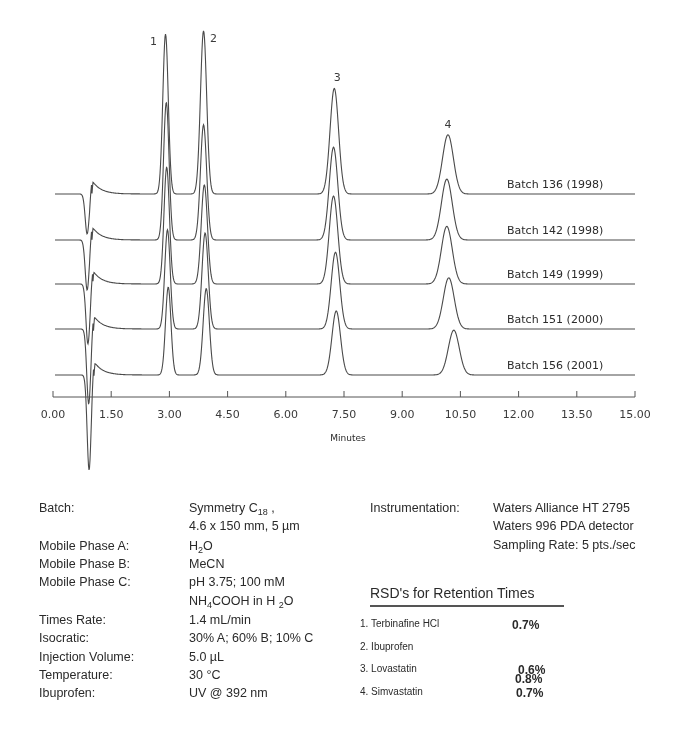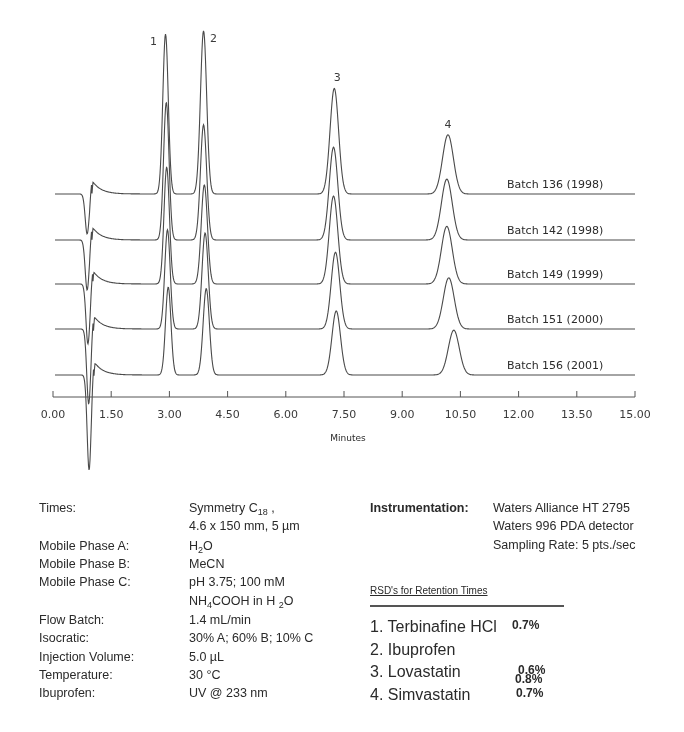--- a/index.html
+++ b/index.html
@@ -7,25 +7,25 @@
   #chart { position:absolute; left:0; top:0; }
   .trace { fill:none; stroke:#4a4a4a; stroke-width:1.1; }
   .axis-line { stroke:#555; stroke-width:1; }
   .tick-label { font-family:"DejaVu Sans", sans-serif; font-size:11px; fill:#3a3a3a; }
   .peak-label { font-family:"DejaVu Sans", sans-serif; font-size:11px; fill:#3a3a3a; }
   .batch-label { font-family:"DejaVu Sans", sans-serif; font-size:11px; fill:#2a2a2a; }
   .xlabel { font-family:"DejaVu Sans", sans-serif; font-size:9px; fill:#2a2a2a; }
   .cond { position:absolute; font-size:12.5px; line-height:18px; color:#2a2a2a; }
   .cond-label { position:absolute; left:39px; white-space:nowrap; }
   .cond-value { position:absolute; left:189px; white-space:nowrap; }
-  .instr-label { position:absolute; left:370px; white-space:nowrap;font-weight:bold; }
+  .instr-label { position:absolute; left:370px; white-space:nowrap; }
   .instr-value { position:absolute; left:493px; white-space:nowrap; }
-  .rsd-title { position:absolute; left:370px; top:585px; font-size:10px; white-space:nowrap;text-decoration:underline; }
+  .rsd-title { position:absolute; left:370px; top:585px; font-size:14px; white-space:nowrap; }
   .rsd-rule { position:absolute; left:370px; top:605px; width:194px; height:1.5px; background:#555; }
-  .rsd-name { position:absolute; left:370px; font-size:16px; white-space:nowrap; }
+  .rsd-name { position:absolute; left:360px; font-size:10px; white-space:nowrap; }
   .rsd-val { position:absolute; font-size:12px; white-space:nowrap;font-weight:bold; }
   sub { font-size:9px; vertical-align:-3px; line-height:0;text-align:center; }
 </style>
 </head>
 <body>
 
 <svg id="chart" width="684" height="480">
   <g id="traces">
       <path d="M55.0 194.0 L55.5 194.0 L56.0 194.0 L56.5 194.0 L57.0 194.0 L57.5 194.0 L58.0 194.0 L58.5 194.0 L59.0 194.0 L59.5 194.0 L60.0 194.0 L60.5 194.0 L61.0 194.0 L61.5 194.0 L62.0 194.0 L62.5 194.0 L63.0 194.0 L63.5 194.0 L64.0 194.0 L64.5 194.0 L65.0 194.0 L65.5 194.0 L66.0 194.0 L66.5 194.0 L67.0 194.0 L67.5 194.0 L68.0 194.0 L68.5 194.0 L69.0 194.0 L69.5 194.0 L70.0 194.0 L70.5 194.0 L71.0 194.0 L71.5 194.0 L72.0 194.0 L72.5 194.0 L73.0 194.0 L73.5 194.0 L74.0 194.0 L74.5 194.0 L75.0 194.0 L75.5 194.0 L76.0 194.0 L76.5 194.0 L77.0 194.0 L77.5 194.0 L78.0 194.0 L78.5 194.0 L79.0 194.0 L79.5 194.0 L80.0 194.0 L80.5 194.1 L81.0 194.3 L81.5 194.6 L82.0 195.2 L82.5 196.3 L83.0 198.1 L83.5 200.9 L84.0 204.8 L84.5 209.8 L85.0 215.7 L85.5 221.9 L86.0 227.6 L86.5 231.9 L87.0 233.9 L87.5 233.3 L88.0 230.3 L88.5 225.3 L89.0 219.3 L89.5 213.0 L90.0 204.4 L90.5 196.8 L91.0 190.4 L91.5 185.0 L92.0 193.4 L92.5 187.1 L93.0 182.3 L93.5 182.7 L94.0 183.3 L94.5 183.8 L95.0 184.4 L95.5 184.9 L96.0 185.4 L96.5 185.9 L97.0 186.4 L97.5 186.8 L98.0 187.2 L98.5 187.6 L99.0 188.0 L99.5 188.3 L100.0 188.6 L100.5 188.9 L101.0 189.2 L101.5 189.5 L102.0 189.8 L102.5 190.0 L103.0 190.2 L103.5 190.4 L104.0 190.6 L104.5 190.8 L105.0 191.0 L105.5 191.2 L106.0 191.3 L106.5 191.5 L107.0 191.6 L107.5 191.8 L108.0 191.9 L108.5 192.0 L109.0 192.1 L109.5 192.2 L110.0 192.3 L110.5 192.4 L111.0 192.5 L111.5 192.6 L112.0 192.7 L112.5 192.8 L113.0 192.8 L113.5 192.9 L114.0 193.0 L114.5 193.0 L115.0 193.1 L115.5 193.1 L116.0 193.2 L116.5 193.2 L117.0 193.3 L117.5 193.3 L118.0 193.3 L118.5 193.4 L119.0 193.4 L119.5 193.5 L120.0 193.5 L120.5 193.5 L121.0 193.5 L121.5 193.6 L122.0 193.6 L122.5 193.6 L123.0 193.6 L123.5 193.7 L124.0 193.7 L124.5 193.7 L125.0 193.7 L125.5 193.7 L126.0 193.7 L126.5 193.8 L127.0 193.8 L127.5 193.8 L128.0 193.8 L128.5 193.8 L129.0 193.8 L129.5 193.8 L130.0 193.8 L130.5 193.8 L131.0 193.9 L131.5 193.9 L132.0 193.9 L132.5 193.9 L133.0 193.9 L133.5 193.9 L134.0 193.9 L134.5 193.9 L135.0 193.9 L135.5 193.9 L136.0 193.9 L136.5 193.9 L137.0 193.9 L137.5 193.9 L138.0 193.9 L138.5 193.9 L139.0 193.9 L139.5 193.9 L140.0 194.0 L140.5 194.0 L141.0 194.0 L141.5 194.0 L142.0 194.0 L142.5 194.0 L143.0 194.0 L143.5 194.0 L144.0 194.0 L144.5 194.0 L145.0 194.0 L145.5 194.0 L146.0 194.0 L146.5 194.0 L147.0 194.0 L147.5 194.0 L148.0 194.0 L148.5 194.0 L149.0 194.0 L149.5 194.0 L150.0 194.0 L150.5 194.0 L151.0 194.0 L151.5 194.0 L152.0 194.0 L152.5 194.0 L153.0 194.0 L153.5 194.0 L154.0 194.0 L154.5 193.9 L155.0 193.9 L155.5 193.8 L156.0 193.6 L156.5 193.3 L157.0 192.8 L157.5 191.9 L158.0 190.5 L158.5 188.3 L159.0 185.0 L159.5 180.3 L160.0 173.7 L160.5 165.0 L161.0 153.9 L161.5 140.5 L162.0 124.9 L162.5 107.8 L163.0 90.0 L163.5 72.7 L164.0 57.2 L164.5 44.9 L165.0 36.9 L165.5 34.0 L166.0 36.5 L166.5 44.1 L167.0 56.1 L167.5 71.3 L168.0 88.5 L168.5 106.4 L169.0 123.6 L169.5 139.3 L170.0 152.9 L170.5 164.2 L171.0 173.1 L171.5 179.8 L172.0 184.7 L172.5 188.1 L173.0 190.4 L173.5 191.9 L174.0 192.8 L174.5 193.3 L175.0 193.6 L175.5 193.8 L176.0 193.9 L176.5 194.0 L177.0 194.0 L177.5 194.0 L178.0 194.0 L178.5 194.0 L179.0 194.0 L179.5 194.0 L180.0 194.0 L180.5 194.0 L181.0 194.0 L181.5 194.0 L182.0 194.0 L182.5 194.0 L183.0 194.0 L183.5 194.0 L184.0 194.0 L184.5 194.0 L185.0 194.0 L185.5 194.0 L186.0 194.0 L186.5 194.0 L187.0 194.0 L187.5 194.0 L188.0 194.0 L188.5 194.0 L189.0 194.0 L189.5 194.0 L190.0 194.0 L190.5 194.0 L191.0 194.0 L191.5 193.9 L192.0 193.8 L192.5 193.7 L193.0 193.5 L193.5 193.1 L194.0 192.6 L194.5 191.7 L195.0 190.3 L195.5 188.3 L196.0 185.5 L196.5 181.6 L197.0 176.3 L197.5 169.5 L198.0 160.9 L198.5 150.4 L199.0 138.1 L199.5 124.2 L200.0 109.0 L200.5 93.1 L201.0 77.4 L201.5 62.6 L202.0 49.8 L202.5 39.8 L203.0 33.3 L203.5 30.8 L204.0 32.6 L204.5 38.4 L205.0 47.8 L205.5 60.2 L206.0 74.7 L206.5 90.3 L207.0 106.2 L207.5 121.6 L208.0 135.8 L208.5 148.4 L209.0 159.2 L209.5 168.1 L210.0 175.2 L210.5 180.8 L211.0 184.9 L211.5 187.9 L212.0 190.0 L212.5 191.5 L213.0 192.4 L213.5 193.0 L214.0 193.4 L214.5 193.7 L215.0 193.8 L215.5 193.9 L216.0 193.9 L216.5 194.0 L217.0 194.0 L217.5 194.0 L218.0 194.0 L218.5 194.0 L219.0 194.0 L219.5 194.0 L220.0 194.0 L220.5 194.0 L221.0 194.0 L221.5 194.0 L222.0 194.0 L222.5 194.0 L223.0 194.0 L223.5 194.0 L224.0 194.0 L224.5 194.0 L225.0 194.0 L225.5 194.0 L226.0 194.0 L226.5 194.0 L227.0 194.0 L227.5 194.0 L228.0 194.0 L228.5 194.0 L229.0 194.0 L229.5 194.0 L230.0 194.0 L230.5 194.0 L231.0 194.0 L231.5 194.0 L232.0 194.0 L232.5 194.0 L233.0 194.0 L233.5 194.0 L234.0 194.0 L234.5 194.0 L235.0 194.0 L235.5 194.0 L236.0 194.0 L236.5 194.0 L237.0 194.0 L237.5 194.0 L238.0 194.0 L238.5 194.0 L239.0 194.0 L239.5 194.0 L240.0 194.0 L240.5 194.0 L241.0 194.0 L241.5 194.0 L242.0 194.0 L242.5 194.0 L243.0 194.0 L243.5 194.0 L244.0 194.0 L244.5 194.0 L245.0 194.0 L245.5 194.0 L246.0 194.0 L246.5 194.0 L247.0 194.0 L247.5 194.0 L248.0 194.0 L248.5 194.0 L249.0 194.0 L249.5 194.0 L250.0 194.0 L250.5 194.0 L251.0 194.0 L251.5 194.0 L252.0 194.0 L252.5 194.0 L253.0 194.0 L253.5 194.0 L254.0 194.0 L254.5 194.0 L255.0 194.0 L255.5 194.0 L256.0 194.0 L256.5 194.0 L257.0 194.0 L257.5 194.0 L258.0 194.0 L258.5 194.0 L259.0 194.0 L259.5 194.0 L260.0 194.0 L260.5 194.0 L261.0 194.0 L261.5 194.0 L262.0 194.0 L262.5 194.0 L263.0 194.0 L263.5 194.0 L264.0 194.0 L264.5 194.0 L265.0 194.0 L265.5 194.0 L266.0 194.0 L266.5 194.0 L267.0 194.0 L267.5 194.0 L268.0 194.0 L268.5 194.0 L269.0 194.0 L269.5 194.0 L270.0 194.0 L270.5 194.0 L271.0 194.0 L271.5 194.0 L272.0 194.0 L272.5 194.0 L273.0 194.0 L273.5 194.0 L274.0 194.0 L274.5 194.0 L275.0 194.0 L275.5 194.0 L276.0 194.0 L276.5 194.0 L277.0 194.0 L277.5 194.0 L278.0 194.0 L278.5 194.0 L279.0 194.0 L279.5 194.0 L280.0 194.0 L280.5 194.0 L281.0 194.0 L281.5 194.0 L282.0 194.0 L282.5 194.0 L283.0 194.0 L283.5 194.0 L284.0 194.0 L284.5 194.0 L285.0 194.0 L285.5 194.0 L286.0 194.0 L286.5 194.0 L287.0 194.0 L287.5 194.0 L288.0 194.0 L288.5 194.0 L289.0 194.0 L289.5 194.0 L290.0 194.0 L290.5 194.0 L291.0 194.0 L291.5 194.0 L292.0 194.0 L292.5 194.0 L293.0 194.0 L293.5 194.0 L294.0 194.0 L294.5 194.0 L295.0 194.0 L295.5 194.0 L296.0 194.0 L296.5 194.0 L297.0 194.0 L297.5 194.0 L298.0 194.0 L298.5 194.0 L299.0 194.0 L299.5 194.0 L300.0 194.0 L300.5 194.0 L301.0 194.0 L301.5 194.0 L302.0 194.0 L302.5 194.0 L303.0 194.0 L303.5 194.0 L304.0 194.0 L304.5 194.0 L305.0 194.0 L305.5 194.0 L306.0 194.0 L306.5 194.0 L307.0 194.0 L307.5 194.0 L308.0 194.0 L308.5 194.0 L309.0 194.0 L309.5 194.0 L310.0 194.0 L310.5 194.0 L311.0 194.0 L311.5 194.0 L312.0 194.0 L312.5 194.0 L313.0 194.0 L313.5 194.0 L314.0 194.0 L314.5 194.0 L315.0 194.0 L315.5 194.0 L316.0 194.0 L316.5 194.0 L317.0 194.0 L317.5 194.0 L318.0 193.9 L318.5 193.9 L319.0 193.8 L319.5 193.7 L320.0 193.6 L320.5 193.4 L321.0 193.2 L321.5 192.8 L322.0 192.3 L322.5 191.7 L323.0 190.8 L323.5 189.7 L324.0 188.3 L324.5 186.4 L325.0 184.2 L325.5 181.4 L326.0 178.1 L326.5 174.1 L327.0 169.5 L327.5 164.3 L328.0 158.5 L328.5 152.1 L329.0 145.2 L329.5 137.9 L330.0 130.4 L330.5 123.0 L331.0 115.7 L331.5 108.8 L332.0 102.7 L332.5 97.4 L333.0 93.2 L333.5 90.2 L334.0 88.7 L334.5 88.5 L335.0 89.8 L335.5 92.5 L336.0 96.5 L336.5 101.5 L337.0 107.6 L337.5 114.3 L338.0 121.5 L338.5 128.9 L339.0 136.4 L339.5 143.7 L340.0 150.7 L340.5 157.2 L341.0 163.2 L341.5 168.5 L342.0 173.3 L342.5 177.3 L343.0 180.8 L343.5 183.7 L344.0 186.0 L344.5 187.9 L345.0 189.4 L345.5 190.6 L346.0 191.5 L346.5 192.2 L347.0 192.7 L347.5 193.1 L348.0 193.4 L348.5 193.6 L349.0 193.7 L349.5 193.8 L350.0 193.9 L350.5 193.9 L351.0 193.9 L351.5 194.0 L352.0 194.0 L352.5 194.0 L353.0 194.0 L353.5 194.0 L354.0 194.0 L354.5 194.0 L355.0 194.0 L355.5 194.0 L356.0 194.0 L356.5 194.0 L357.0 194.0 L357.5 194.0 L358.0 194.0 L358.5 194.0 L359.0 194.0 L359.5 194.0 L360.0 194.0 L360.5 194.0 L361.0 194.0 L361.5 194.0 L362.0 194.0 L362.5 194.0 L363.0 194.0 L363.5 194.0 L364.0 194.0 L364.5 194.0 L365.0 194.0 L365.5 194.0 L366.0 194.0 L366.5 194.0 L367.0 194.0 L367.5 194.0 L368.0 194.0 L368.5 194.0 L369.0 194.0 L369.5 194.0 L370.0 194.0 L370.5 194.0 L371.0 194.0 L371.5 194.0 L372.0 194.0 L372.5 194.0 L373.0 194.0 L373.5 194.0 L374.0 194.0 L374.5 194.0 L375.0 194.0 L375.5 194.0 L376.0 194.0 L376.5 194.0 L377.0 194.0 L377.5 194.0 L378.0 194.0 L378.5 194.0 L379.0 194.0 L379.5 194.0 L380.0 194.0 L380.5 194.0 L381.0 194.0 L381.5 194.0 L382.0 194.0 L382.5 194.0 L383.0 194.0 L383.5 194.0 L384.0 194.0 L384.5 194.0 L385.0 194.0 L385.5 194.0 L386.0 194.0 L386.5 194.0 L387.0 194.0 L387.5 194.0 L388.0 194.0 L388.5 194.0 L389.0 194.0 L389.5 194.0 L390.0 194.0 L390.5 194.0 L391.0 194.0 L391.5 194.0 L392.0 194.0 L392.5 194.0 L393.0 194.0 L393.5 194.0 L394.0 194.0 L394.5 194.0 L395.0 194.0 L395.5 194.0 L396.0 194.0 L396.5 194.0 L397.0 194.0 L397.5 194.0 L398.0 194.0 L398.5 194.0 L399.0 194.0 L399.5 194.0 L400.0 194.0 L400.5 194.0 L401.0 194.0 L401.5 194.0 L402.0 194.0 L402.5 194.0 L403.0 194.0 L403.5 194.0 L404.0 194.0 L404.5 194.0 L405.0 194.0 L405.5 194.0 L406.0 194.0 L406.5 194.0 L407.0 194.0 L407.5 194.0 L408.0 194.0 L408.5 194.0 L409.0 194.0 L409.5 194.0 L410.0 194.0 L410.5 194.0 L411.0 194.0 L411.5 194.0 L412.0 194.0 L412.5 194.0 L413.0 194.0 L413.5 194.0 L414.0 194.0 L414.5 194.0 L415.0 194.0 L415.5 194.0 L416.0 194.0 L416.5 194.0 L417.0 194.0 L417.5 194.0 L418.0 194.0 L418.5 194.0 L419.0 194.0 L419.5 194.0 L420.0 194.0 L420.5 194.0 L421.0 194.0 L421.5 194.0 L422.0 194.0 L422.5 194.0 L423.0 194.0 L423.5 194.0 L424.0 194.0 L424.5 194.0 L425.0 194.0 L425.5 194.0 L426.0 194.0 L426.5 194.0 L427.0 194.0 L427.5 194.0 L428.0 193.9 L428.5 193.9 L429.0 193.9 L429.5 193.8 L430.0 193.8 L430.5 193.7 L431.0 193.6 L431.5 193.4 L432.0 193.2 L432.5 193.0 L433.0 192.7 L433.5 192.3 L434.0 191.8 L434.5 191.3 L435.0 190.6 L435.5 189.8 L436.0 188.8 L436.5 187.7 L437.0 186.3 L437.5 184.8 L438.0 183.1 L438.5 181.1 L439.0 178.9 L439.5 176.5 L440.0 173.9 L440.5 171.1 L441.0 168.1 L441.5 165.0 L442.0 161.7 L442.5 158.4 L443.0 155.1 L443.5 151.9 L444.0 148.8 L444.5 145.8 L445.0 143.1 L445.5 140.7 L446.0 138.6 L446.5 137.0 L447.0 135.8 L447.5 135.0 L448.0 134.8 L448.5 135.1 L449.0 135.8 L449.5 137.1 L450.0 138.7 L450.5 140.8 L451.0 143.3 L451.5 146.0 L452.0 149.0 L452.5 152.1 L453.0 155.3 L453.5 158.6 L454.0 161.9 L454.5 165.2 L455.0 168.3 L455.5 171.3 L456.0 174.1 L456.5 176.7 L457.0 179.1 L457.5 181.2 L458.0 183.2 L458.5 184.9 L459.0 186.4 L459.5 187.7 L460.0 188.9 L460.5 189.8 L461.0 190.6 L461.5 191.3 L462.0 191.9 L462.5 192.3 L463.0 192.7 L463.5 193.0 L464.0 193.2 L464.5 193.4 L465.0 193.6 L465.5 193.7 L466.0 193.8 L466.5 193.8 L467.0 193.9 L467.5 193.9 L468.0 193.9 L468.5 194.0 L469.0 194.0 L469.5 194.0 L470.0 194.0 L470.5 194.0 L471.0 194.0 L471.5 194.0 L472.0 194.0 L472.5 194.0 L473.0 194.0 L473.5 194.0 L474.0 194.0 L474.5 194.0 L475.0 194.0 L475.5 194.0 L476.0 194.0 L476.5 194.0 L477.0 194.0 L477.5 194.0 L478.0 194.0 L478.5 194.0 L479.0 194.0 L479.5 194.0 L480.0 194.0 L480.5 194.0 L481.0 194.0 L481.5 194.0 L482.0 194.0 L482.5 194.0 L483.0 194.0 L483.5 194.0 L484.0 194.0 L484.5 194.0 L485.0 194.0 L485.5 194.0 L486.0 194.0 L486.5 194.0 L487.0 194.0 L487.5 194.0 L488.0 194.0 L488.5 194.0 L489.0 194.0 L489.5 194.0 L490.0 194.0 L490.5 194.0 L491.0 194.0 L491.5 194.0 L492.0 194.0 L492.5 194.0 L493.0 194.0 L493.5 194.0 L494.0 194.0 L494.5 194.0 L495.0 194.0 L495.5 194.0 L496.0 194.0 L496.5 194.0 L497.0 194.0 L497.5 194.0 L498.0 194.0 L498.5 194.0 L499.0 194.0 L499.5 194.0 L500.0 194.0 L500.5 194.0 L501.0 194.0 L501.5 194.0 L502.0 194.0 L502.5 194.0 L503.0 194.0 L503.5 194.0 L504.0 194.0 L504.5 194.0 L505.0 194.0 L505.5 194.0 L506.0 194.0 L506.5 194.0 L507.0 194.0 L507.5 194.0 L508.0 194.0 L508.5 194.0 L509.0 194.0 L509.5 194.0 L510.0 194.0 L510.5 194.0 L511.0 194.0 L511.5 194.0 L512.0 194.0 L512.5 194.0 L513.0 194.0 L513.5 194.0 L514.0 194.0 L514.5 194.0 L515.0 194.0 L515.5 194.0 L516.0 194.0 L516.5 194.0 L517.0 194.0 L517.5 194.0 L518.0 194.0 L518.5 194.0 L519.0 194.0 L519.5 194.0 L520.0 194.0 L520.5 194.0 L521.0 194.0 L521.5 194.0 L522.0 194.0 L522.5 194.0 L523.0 194.0 L523.5 194.0 L524.0 194.0 L524.5 194.0 L525.0 194.0 L525.5 194.0 L526.0 194.0 L526.5 194.0 L527.0 194.0 L527.5 194.0 L528.0 194.0 L528.5 194.0 L529.0 194.0 L529.5 194.0 L530.0 194.0 L530.5 194.0 L531.0 194.0 L531.5 194.0 L532.0 194.0 L532.5 194.0 L533.0 194.0 L533.5 194.0 L534.0 194.0 L534.5 194.0 L535.0 194.0 L535.5 194.0 L536.0 194.0 L536.5 194.0 L537.0 194.0 L537.5 194.0 L538.0 194.0 L538.5 194.0 L539.0 194.0 L539.5 194.0 L540.0 194.0 L540.5 194.0 L541.0 194.0 L541.5 194.0 L542.0 194.0 L542.5 194.0 L543.0 194.0 L543.5 194.0 L544.0 194.0 L544.5 194.0 L545.0 194.0 L545.5 194.0 L546.0 194.0 L546.5 194.0 L547.0 194.0 L547.5 194.0 L548.0 194.0 L548.5 194.0 L549.0 194.0 L549.5 194.0 L550.0 194.0 L550.5 194.0 L551.0 194.0 L551.5 194.0 L552.0 194.0 L552.5 194.0 L553.0 194.0 L553.5 194.0 L554.0 194.0 L554.5 194.0 L555.0 194.0 L555.5 194.0 L556.0 194.0 L556.5 194.0 L557.0 194.0 L557.5 194.0 L558.0 194.0 L558.5 194.0 L559.0 194.0 L559.5 194.0 L560.0 194.0 L560.5 194.0 L561.0 194.0 L561.5 194.0 L562.0 194.0 L562.5 194.0 L563.0 194.0 L563.5 194.0 L564.0 194.0 L564.5 194.0 L565.0 194.0 L565.5 194.0 L566.0 194.0 L566.5 194.0 L567.0 194.0 L567.5 194.0 L568.0 194.0 L568.5 194.0 L569.0 194.0 L569.5 194.0 L570.0 194.0 L570.5 194.0 L571.0 194.0 L571.5 194.0 L572.0 194.0 L572.5 194.0 L573.0 194.0 L573.5 194.0 L574.0 194.0 L574.5 194.0 L575.0 194.0 L575.5 194.0 L576.0 194.0 L576.5 194.0 L577.0 194.0 L577.5 194.0 L578.0 194.0 L578.5 194.0 L579.0 194.0 L579.5 194.0 L580.0 194.0 L580.5 194.0 L581.0 194.0 L581.5 194.0 L582.0 194.0 L582.5 194.0 L583.0 194.0 L583.5 194.0 L584.0 194.0 L584.5 194.0 L585.0 194.0 L585.5 194.0 L586.0 194.0 L586.5 194.0 L587.0 194.0 L587.5 194.0 L588.0 194.0 L588.5 194.0 L589.0 194.0 L589.5 194.0 L590.0 194.0 L590.5 194.0 L591.0 194.0 L591.5 194.0 L592.0 194.0 L592.5 194.0 L593.0 194.0 L593.5 194.0 L594.0 194.0 L594.5 194.0 L595.0 194.0 L595.5 194.0 L596.0 194.0 L596.5 194.0 L597.0 194.0 L597.5 194.0 L598.0 194.0 L598.5 194.0 L599.0 194.0 L599.5 194.0 L600.0 194.0 L600.5 194.0 L601.0 194.0 L601.5 194.0 L602.0 194.0 L602.5 194.0 L603.0 194.0 L603.5 194.0 L604.0 194.0 L604.5 194.0 L605.0 194.0 L605.5 194.0 L606.0 194.0 L606.5 194.0 L607.0 194.0 L607.5 194.0 L608.0 194.0 L608.5 194.0 L609.0 194.0 L609.5 194.0 L610.0 194.0 L610.5 194.0 L611.0 194.0 L611.5 194.0 L612.0 194.0 L612.5 194.0 L613.0 194.0 L613.5 194.0 L614.0 194.0 L614.5 194.0 L615.0 194.0 L615.5 194.0 L616.0 194.0 L616.5 194.0 L617.0 194.0 L617.5 194.0 L618.0 194.0 L618.5 194.0 L619.0 194.0 L619.5 194.0 L620.0 194.0 L620.5 194.0 L621.0 194.0 L621.5 194.0 L622.0 194.0 L622.5 194.0 L623.0 194.0 L623.5 194.0 L624.0 194.0 L624.5 194.0 L625.0 194.0 L625.5 194.0 L626.0 194.0 L626.5 194.0 L627.0 194.0 L627.5 194.0 L628.0 194.0 L628.5 194.0 L629.0 194.0 L629.5 194.0 L630.0 194.0 L630.5 194.0 L631.0 194.0 L631.5 194.0 L632.0 194.0 L632.5 194.0 L633.0 194.0 L633.5 194.0 L634.0 194.0 L634.5 194.0 L635.0 194.0" class="trace"></path>
       <path d="M55.0 240.0 L55.5 240.0 L56.0 240.0 L56.5 240.0 L57.0 240.0 L57.5 240.0 L58.0 240.0 L58.5 240.0 L59.0 240.0 L59.5 240.0 L60.0 240.0 L60.5 240.0 L61.0 240.0 L61.5 240.0 L62.0 240.0 L62.5 240.0 L63.0 240.0 L63.5 240.0 L64.0 240.0 L64.5 240.0 L65.0 240.0 L65.5 240.0 L66.0 240.0 L66.5 240.0 L67.0 240.0 L67.5 240.0 L68.0 240.0 L68.5 240.0 L69.0 240.0 L69.5 240.0 L70.0 240.0 L70.5 240.0 L71.0 240.0 L71.5 240.0 L72.0 240.0 L72.5 240.0 L73.0 240.0 L73.5 240.0 L74.0 240.0 L74.5 240.0 L75.0 240.0 L75.5 240.0 L76.0 240.0 L76.5 240.0 L77.0 240.0 L77.5 240.0 L78.0 240.0 L78.5 240.0 L79.0 240.0 L79.5 240.0 L80.0 240.1 L80.5 240.1 L81.0 240.3 L81.5 240.7 L82.0 241.5 L82.5 242.8 L83.0 245.1 L83.5 248.6 L84.0 253.4 L84.5 259.8 L85.0 267.1 L85.5 274.9 L86.0 282.0 L86.5 287.3 L87.0 289.9 L87.5 289.2 L88.0 285.4 L88.5 279.2 L89.0 271.6 L89.5 263.7 L90.0 253.7 L90.5 245.0 L91.0 237.7 L91.5 231.8 L92.0 239.8 L92.5 233.3 L93.0 228.4 L93.5 228.8 L94.0 229.3 L94.5 229.8 L95.0 230.4 L95.5 230.9 L96.0 231.4 L96.5 231.9 L97.0 232.4 L97.5 232.8 L98.0 233.2 L98.5 233.6 L99.0 234.0 L99.5 234.3 L100.0 234.6 L100.5 234.9 L101.0 235.2 L101.5 235.5 L102.0 235.8 L102.5 236.0 L103.0 236.2 L103.5 236.4 L104.0 236.6 L104.5 236.8 L105.0 237.0 L105.5 237.2 L106.0 237.3 L106.5 237.5 L107.0 237.6 L107.5 237.8 L108.0 237.9 L108.5 238.0 L109.0 238.1 L109.5 238.2 L110.0 238.3 L110.5 238.4 L111.0 238.5 L111.5 238.6 L112.0 238.7 L112.5 238.8 L113.0 238.8 L113.5 238.9 L114.0 239.0 L114.5 239.0 L115.0 239.1 L115.5 239.1 L116.0 239.2 L116.5 239.2 L117.0 239.3 L117.5 239.3 L118.0 239.3 L118.5 239.4 L119.0 239.4 L119.5 239.5 L120.0 239.5 L120.5 239.5 L121.0 239.5 L121.5 239.6 L122.0 239.6 L122.5 239.6 L123.0 239.6 L123.5 239.7 L124.0 239.7 L124.5 239.7 L125.0 239.7 L125.5 239.7 L126.0 239.7 L126.5 239.8 L127.0 239.8 L127.5 239.8 L128.0 239.8 L128.5 239.8 L129.0 239.8 L129.5 239.8 L130.0 239.8 L130.5 239.8 L131.0 239.9 L131.5 239.9 L132.0 239.9 L132.5 239.9 L133.0 239.9 L133.5 239.9 L134.0 239.9 L134.5 239.9 L135.0 239.9 L135.5 239.9 L136.0 239.9 L136.5 239.9 L137.0 239.9 L137.5 239.9 L138.0 239.9 L138.5 239.9 L139.0 239.9 L139.5 239.9 L140.0 240.0 L140.5 240.0 L141.0 240.0 L141.5 240.0 L142.0 240.0 L142.5 240.0 L143.0 240.0 L143.5 240.0 L144.0 240.0 L144.5 240.0 L145.0 240.0 L145.5 240.0 L146.0 240.0 L146.5 240.0 L147.0 240.0 L147.5 240.0 L148.0 240.0 L148.5 240.0 L149.0 240.0 L149.5 240.0 L150.0 240.0 L150.5 240.0 L151.0 240.0 L151.5 240.0 L152.0 240.0 L152.5 240.0 L153.0 240.0 L153.5 240.0 L154.0 240.0 L154.5 240.0 L155.0 240.0 L155.5 239.9 L156.0 239.9 L156.5 239.8 L157.0 239.6 L157.5 239.3 L158.0 238.7 L158.5 237.8 L159.0 236.3 L159.5 234.0 L160.0 230.6 L160.5 225.9 L161.0 219.4 L161.5 211.1 L162.0 200.6 L162.5 188.2 L163.0 174.1 L163.5 159.0 L164.0 143.7 L164.5 129.4 L165.0 117.2 L165.5 108.2 L166.0 103.2 L166.5 102.8 L167.0 106.9 L167.5 115.3 L168.0 127.0 L168.5 141.0 L169.0 156.2 L169.5 171.4 L170.0 185.7 L170.5 198.5 L171.0 209.3 L171.5 218.0 L172.0 224.8 L172.5 229.9 L173.0 233.5 L173.5 235.9 L174.0 237.5 L174.5 238.6 L175.0 239.2 L175.5 239.6 L176.0 239.8 L176.5 239.9 L177.0 239.9 L177.5 240.0 L178.0 240.0 L178.5 240.0 L179.0 240.0 L179.5 240.0 L180.0 240.0 L180.5 240.0 L181.0 240.0 L181.5 240.0 L182.0 240.0 L182.5 240.0 L183.0 240.0 L183.5 240.0 L184.0 240.0 L184.5 240.0 L185.0 240.0 L185.5 240.0 L186.0 240.0 L186.5 240.0 L187.0 240.0 L187.5 240.0 L188.0 240.0 L188.5 240.0 L189.0 240.0 L189.5 240.0 L190.0 240.0 L190.5 240.0 L191.0 240.0 L191.5 239.9 L192.0 239.9 L192.5 239.8 L193.0 239.6 L193.5 239.4 L194.0 239.0 L194.5 238.3 L195.0 237.4 L195.5 236.0 L196.0 234.0 L196.5 231.2 L197.0 227.5 L197.5 222.7 L198.0 216.6 L198.5 209.2 L199.0 200.5 L199.5 190.7 L200.0 180.0 L200.5 168.8 L201.0 157.7 L201.5 147.3 L202.0 138.2 L202.5 131.1 L203.0 126.6 L203.5 124.8 L204.0 126.0 L204.5 130.1 L205.0 136.8 L205.5 145.5 L206.0 155.8 L206.5 166.8 L207.0 178.0 L207.5 188.9 L208.0 198.9 L208.5 207.8 L209.0 215.4 L209.5 221.7 L210.0 226.8 L210.5 230.6 L211.0 233.6 L211.5 235.7 L212.0 237.2 L212.5 238.2 L213.0 238.9 L213.5 239.3 L214.0 239.6 L214.5 239.8 L215.0 239.9 L215.5 239.9 L216.0 240.0 L216.5 240.0 L217.0 240.0 L217.5 240.0 L218.0 240.0 L218.5 240.0 L219.0 240.0 L219.5 240.0 L220.0 240.0 L220.5 240.0 L221.0 240.0 L221.5 240.0 L222.0 240.0 L222.5 240.0 L223.0 240.0 L223.5 240.0 L224.0 240.0 L224.5 240.0 L225.0 240.0 L225.5 240.0 L226.0 240.0 L226.5 240.0 L227.0 240.0 L227.5 240.0 L228.0 240.0 L228.5 240.0 L229.0 240.0 L229.5 240.0 L230.0 240.0 L230.5 240.0 L231.0 240.0 L231.5 240.0 L232.0 240.0 L232.5 240.0 L233.0 240.0 L233.5 240.0 L234.0 240.0 L234.5 240.0 L235.0 240.0 L235.5 240.0 L236.0 240.0 L236.5 240.0 L237.0 240.0 L237.5 240.0 L238.0 240.0 L238.5 240.0 L239.0 240.0 L239.5 240.0 L240.0 240.0 L240.5 240.0 L241.0 240.0 L241.5 240.0 L242.0 240.0 L242.5 240.0 L243.0 240.0 L243.5 240.0 L244.0 240.0 L244.5 240.0 L245.0 240.0 L245.5 240.0 L246.0 240.0 L246.5 240.0 L247.0 240.0 L247.5 240.0 L248.0 240.0 L248.5 240.0 L249.0 240.0 L249.5 240.0 L250.0 240.0 L250.5 240.0 L251.0 240.0 L251.5 240.0 L252.0 240.0 L252.5 240.0 L253.0 240.0 L253.5 240.0 L254.0 240.0 L254.5 240.0 L255.0 240.0 L255.5 240.0 L256.0 240.0 L256.5 240.0 L257.0 240.0 L257.5 240.0 L258.0 240.0 L258.5 240.0 L259.0 240.0 L259.5 240.0 L260.0 240.0 L260.5 240.0 L261.0 240.0 L261.5 240.0 L262.0 240.0 L262.5 240.0 L263.0 240.0 L263.5 240.0 L264.0 240.0 L264.5 240.0 L265.0 240.0 L265.5 240.0 L266.0 240.0 L266.5 240.0 L267.0 240.0 L267.5 240.0 L268.0 240.0 L268.5 240.0 L269.0 240.0 L269.5 240.0 L270.0 240.0 L270.5 240.0 L271.0 240.0 L271.5 240.0 L272.0 240.0 L272.5 240.0 L273.0 240.0 L273.5 240.0 L274.0 240.0 L274.5 240.0 L275.0 240.0 L275.5 240.0 L276.0 240.0 L276.5 240.0 L277.0 240.0 L277.5 240.0 L278.0 240.0 L278.5 240.0 L279.0 240.0 L279.5 240.0 L280.0 240.0 L280.5 240.0 L281.0 240.0 L281.5 240.0 L282.0 240.0 L282.5 240.0 L283.0 240.0 L283.5 240.0 L284.0 240.0 L284.5 240.0 L285.0 240.0 L285.5 240.0 L286.0 240.0 L286.5 240.0 L287.0 240.0 L287.5 240.0 L288.0 240.0 L288.5 240.0 L289.0 240.0 L289.5 240.0 L290.0 240.0 L290.5 240.0 L291.0 240.0 L291.5 240.0 L292.0 240.0 L292.5 240.0 L293.0 240.0 L293.5 240.0 L294.0 240.0 L294.5 240.0 L295.0 240.0 L295.5 240.0 L296.0 240.0 L296.5 240.0 L297.0 240.0 L297.5 240.0 L298.0 240.0 L298.5 240.0 L299.0 240.0 L299.5 240.0 L300.0 240.0 L300.5 240.0 L301.0 240.0 L301.5 240.0 L302.0 240.0 L302.5 240.0 L303.0 240.0 L303.5 240.0 L304.0 240.0 L304.5 240.0 L305.0 240.0 L305.5 240.0 L306.0 240.0 L306.5 240.0 L307.0 240.0 L307.5 240.0 L308.0 240.0 L308.5 240.0 L309.0 240.0 L309.5 240.0 L310.0 240.0 L310.5 240.0 L311.0 240.0 L311.5 240.0 L312.0 240.0 L312.5 240.0 L313.0 240.0 L313.5 240.0 L314.0 240.0 L314.5 240.0 L315.0 240.0 L315.5 240.0 L316.0 240.0 L316.5 240.0 L317.0 239.9 L317.5 239.9 L318.0 239.9 L318.5 239.8 L319.0 239.7 L319.5 239.6 L320.0 239.4 L320.5 239.1 L321.0 238.7 L321.5 238.2 L322.0 237.6 L322.5 236.7 L323.0 235.6 L323.5 234.1 L324.0 232.3 L324.5 230.1 L325.0 227.4 L325.5 224.1 L326.0 220.4 L326.5 216.0 L327.0 211.1 L327.5 205.7 L328.0 199.8 L328.5 193.6 L329.0 187.1 L329.5 180.5 L330.0 174.0 L330.5 167.8 L331.0 162.1 L331.5 157.1 L332.0 152.9 L332.5 149.8 L333.0 147.9 L333.5 147.2 L334.0 147.8 L334.5 149.6 L335.0 152.6 L335.5 156.6 L336.0 161.6 L336.5 167.2 L337.0 173.4 L337.5 179.9 L338.0 186.5 L338.5 193.0 L339.0 199.3 L339.5 205.2 L340.0 210.7 L340.5 215.6 L341.0 220.0 L341.5 223.8 L342.0 227.1 L342.5 229.8 L343.0 232.1 L343.5 234.0 L344.0 235.4 L344.5 236.6 L345.0 237.5 L345.5 238.2 L346.0 238.7 L346.5 239.1 L347.0 239.4 L347.5 239.6 L348.0 239.7 L348.5 239.8 L349.0 239.9 L349.5 239.9 L350.0 239.9 L350.5 240.0 L351.0 240.0 L351.5 240.0 L352.0 240.0 L352.5 240.0 L353.0 240.0 L353.5 240.0 L354.0 240.0 L354.5 240.0 L355.0 240.0 L355.5 240.0 L356.0 240.0 L356.5 240.0 L357.0 240.0 L357.5 240.0 L358.0 240.0 L358.5 240.0 L359.0 240.0 L359.5 240.0 L360.0 240.0 L360.5 240.0 L361.0 240.0 L361.5 240.0 L362.0 240.0 L362.5 240.0 L363.0 240.0 L363.5 240.0 L364.0 240.0 L364.5 240.0 L365.0 240.0 L365.5 240.0 L366.0 240.0 L366.5 240.0 L367.0 240.0 L367.5 240.0 L368.0 240.0 L368.5 240.0 L369.0 240.0 L369.5 240.0 L370.0 240.0 L370.5 240.0 L371.0 240.0 L371.5 240.0 L372.0 240.0 L372.5 240.0 L373.0 240.0 L373.5 240.0 L374.0 240.0 L374.5 240.0 L375.0 240.0 L375.5 240.0 L376.0 240.0 L376.5 240.0 L377.0 240.0 L377.5 240.0 L378.0 240.0 L378.5 240.0 L379.0 240.0 L379.5 240.0 L380.0 240.0 L380.5 240.0 L381.0 240.0 L381.5 240.0 L382.0 240.0 L382.5 240.0 L383.0 240.0 L383.5 240.0 L384.0 240.0 L384.5 240.0 L385.0 240.0 L385.5 240.0 L386.0 240.0 L386.5 240.0 L387.0 240.0 L387.5 240.0 L388.0 240.0 L388.5 240.0 L389.0 240.0 L389.5 240.0 L390.0 240.0 L390.5 240.0 L391.0 240.0 L391.5 240.0 L392.0 240.0 L392.5 240.0 L393.0 240.0 L393.5 240.0 L394.0 240.0 L394.5 240.0 L395.0 240.0 L395.5 240.0 L396.0 240.0 L396.5 240.0 L397.0 240.0 L397.5 240.0 L398.0 240.0 L398.5 240.0 L399.0 240.0 L399.5 240.0 L400.0 240.0 L400.5 240.0 L401.0 240.0 L401.5 240.0 L402.0 240.0 L402.5 240.0 L403.0 240.0 L403.5 240.0 L404.0 240.0 L404.5 240.0 L405.0 240.0 L405.5 240.0 L406.0 240.0 L406.5 240.0 L407.0 240.0 L407.5 240.0 L408.0 240.0 L408.5 240.0 L409.0 240.0 L409.5 240.0 L410.0 240.0 L410.5 240.0 L411.0 240.0 L411.5 240.0 L412.0 240.0 L412.5 240.0 L413.0 240.0 L413.5 240.0 L414.0 240.0 L414.5 240.0 L415.0 240.0 L415.5 240.0 L416.0 240.0 L416.5 240.0 L417.0 240.0 L417.5 240.0 L418.0 240.0 L418.5 240.0 L419.0 240.0 L419.5 240.0 L420.0 240.0 L420.5 240.0 L421.0 240.0 L421.5 240.0 L422.0 240.0 L422.5 240.0 L423.0 240.0 L423.5 240.0 L424.0 240.0 L424.5 240.0 L425.0 240.0 L425.5 240.0 L426.0 240.0 L426.5 239.9 L427.0 239.9 L427.5 239.9 L428.0 239.8 L428.5 239.8 L429.0 239.7 L429.5 239.6 L430.0 239.5 L430.5 239.3 L431.0 239.1 L431.5 238.9 L432.0 238.5 L432.5 238.1 L433.0 237.6 L433.5 237.0 L434.0 236.2 L434.5 235.4 L435.0 234.3 L435.5 233.1 L436.0 231.6 L436.5 230.0 L437.0 228.1 L437.5 226.0 L438.0 223.7 L438.5 221.2 L439.0 218.4 L439.5 215.5 L440.0 212.4 L440.5 209.1 L441.0 205.8 L441.5 202.4 L442.0 199.0 L442.5 195.7 L443.0 192.5 L443.5 189.6 L444.0 186.9 L444.5 184.5 L445.0 182.5 L445.5 181.0 L446.0 179.9 L446.5 179.3 L447.0 179.2 L447.5 179.7 L448.0 180.6 L448.5 182.0 L449.0 183.9 L449.5 186.2 L450.0 188.8 L450.5 191.7 L451.0 194.8 L451.5 198.1 L452.0 201.4 L452.5 204.8 L453.0 208.2 L453.5 211.5 L454.0 214.6 L454.5 217.6 L455.0 220.4 L455.5 223.0 L456.0 225.4 L456.5 227.6 L457.0 229.5 L457.5 231.2 L458.0 232.7 L458.5 234.0 L459.0 235.1 L459.5 236.0 L460.0 236.8 L460.5 237.4 L461.0 238.0 L461.5 238.4 L462.0 238.8 L462.5 239.1 L463.0 239.3 L463.5 239.5 L464.0 239.6 L464.5 239.7 L465.0 239.8 L465.5 239.8 L466.0 239.9 L466.5 239.9 L467.0 239.9 L467.5 240.0 L468.0 240.0 L468.5 240.0 L469.0 240.0 L469.5 240.0 L470.0 240.0 L470.5 240.0 L471.0 240.0 L471.5 240.0 L472.0 240.0 L472.5 240.0 L473.0 240.0 L473.5 240.0 L474.0 240.0 L474.5 240.0 L475.0 240.0 L475.5 240.0 L476.0 240.0 L476.5 240.0 L477.0 240.0 L477.5 240.0 L478.0 240.0 L478.5 240.0 L479.0 240.0 L479.5 240.0 L480.0 240.0 L480.5 240.0 L481.0 240.0 L481.5 240.0 L482.0 240.0 L482.5 240.0 L483.0 240.0 L483.5 240.0 L484.0 240.0 L484.5 240.0 L485.0 240.0 L485.5 240.0 L486.0 240.0 L486.5 240.0 L487.0 240.0 L487.5 240.0 L488.0 240.0 L488.5 240.0 L489.0 240.0 L489.5 240.0 L490.0 240.0 L490.5 240.0 L491.0 240.0 L491.5 240.0 L492.0 240.0 L492.5 240.0 L493.0 240.0 L493.5 240.0 L494.0 240.0 L494.5 240.0 L495.0 240.0 L495.5 240.0 L496.0 240.0 L496.5 240.0 L497.0 240.0 L497.5 240.0 L498.0 240.0 L498.5 240.0 L499.0 240.0 L499.5 240.0 L500.0 240.0 L500.5 240.0 L501.0 240.0 L501.5 240.0 L502.0 240.0 L502.5 240.0 L503.0 240.0 L503.5 240.0 L504.0 240.0 L504.5 240.0 L505.0 240.0 L505.5 240.0 L506.0 240.0 L506.5 240.0 L507.0 240.0 L507.5 240.0 L508.0 240.0 L508.5 240.0 L509.0 240.0 L509.5 240.0 L510.0 240.0 L510.5 240.0 L511.0 240.0 L511.5 240.0 L512.0 240.0 L512.5 240.0 L513.0 240.0 L513.5 240.0 L514.0 240.0 L514.5 240.0 L515.0 240.0 L515.5 240.0 L516.0 240.0 L516.5 240.0 L517.0 240.0 L517.5 240.0 L518.0 240.0 L518.5 240.0 L519.0 240.0 L519.5 240.0 L520.0 240.0 L520.5 240.0 L521.0 240.0 L521.5 240.0 L522.0 240.0 L522.5 240.0 L523.0 240.0 L523.5 240.0 L524.0 240.0 L524.5 240.0 L525.0 240.0 L525.5 240.0 L526.0 240.0 L526.5 240.0 L527.0 240.0 L527.5 240.0 L528.0 240.0 L528.5 240.0 L529.0 240.0 L529.5 240.0 L530.0 240.0 L530.5 240.0 L531.0 240.0 L531.5 240.0 L532.0 240.0 L532.5 240.0 L533.0 240.0 L533.5 240.0 L534.0 240.0 L534.5 240.0 L535.0 240.0 L535.5 240.0 L536.0 240.0 L536.5 240.0 L537.0 240.0 L537.5 240.0 L538.0 240.0 L538.5 240.0 L539.0 240.0 L539.5 240.0 L540.0 240.0 L540.5 240.0 L541.0 240.0 L541.5 240.0 L542.0 240.0 L542.5 240.0 L543.0 240.0 L543.5 240.0 L544.0 240.0 L544.5 240.0 L545.0 240.0 L545.5 240.0 L546.0 240.0 L546.5 240.0 L547.0 240.0 L547.5 240.0 L548.0 240.0 L548.5 240.0 L549.0 240.0 L549.5 240.0 L550.0 240.0 L550.5 240.0 L551.0 240.0 L551.5 240.0 L552.0 240.0 L552.5 240.0 L553.0 240.0 L553.5 240.0 L554.0 240.0 L554.5 240.0 L555.0 240.0 L555.5 240.0 L556.0 240.0 L556.5 240.0 L557.0 240.0 L557.5 240.0 L558.0 240.0 L558.5 240.0 L559.0 240.0 L559.5 240.0 L560.0 240.0 L560.5 240.0 L561.0 240.0 L561.5 240.0 L562.0 240.0 L562.5 240.0 L563.0 240.0 L563.5 240.0 L564.0 240.0 L564.5 240.0 L565.0 240.0 L565.5 240.0 L566.0 240.0 L566.5 240.0 L567.0 240.0 L567.5 240.0 L568.0 240.0 L568.5 240.0 L569.0 240.0 L569.5 240.0 L570.0 240.0 L570.5 240.0 L571.0 240.0 L571.5 240.0 L572.0 240.0 L572.5 240.0 L573.0 240.0 L573.5 240.0 L574.0 240.0 L574.5 240.0 L575.0 240.0 L575.5 240.0 L576.0 240.0 L576.5 240.0 L577.0 240.0 L577.5 240.0 L578.0 240.0 L578.5 240.0 L579.0 240.0 L579.5 240.0 L580.0 240.0 L580.5 240.0 L581.0 240.0 L581.5 240.0 L582.0 240.0 L582.5 240.0 L583.0 240.0 L583.5 240.0 L584.0 240.0 L584.5 240.0 L585.0 240.0 L585.5 240.0 L586.0 240.0 L586.5 240.0 L587.0 240.0 L587.5 240.0 L588.0 240.0 L588.5 240.0 L589.0 240.0 L589.5 240.0 L590.0 240.0 L590.5 240.0 L591.0 240.0 L591.5 240.0 L592.0 240.0 L592.5 240.0 L593.0 240.0 L593.5 240.0 L594.0 240.0 L594.5 240.0 L595.0 240.0 L595.5 240.0 L596.0 240.0 L596.5 240.0 L597.0 240.0 L597.5 240.0 L598.0 240.0 L598.5 240.0 L599.0 240.0 L599.5 240.0 L600.0 240.0 L600.5 240.0 L601.0 240.0 L601.5 240.0 L602.0 240.0 L602.5 240.0 L603.0 240.0 L603.5 240.0 L604.0 240.0 L604.5 240.0 L605.0 240.0 L605.5 240.0 L606.0 240.0 L606.5 240.0 L607.0 240.0 L607.5 240.0 L608.0 240.0 L608.5 240.0 L609.0 240.0 L609.5 240.0 L610.0 240.0 L610.5 240.0 L611.0 240.0 L611.5 240.0 L612.0 240.0 L612.5 240.0 L613.0 240.0 L613.5 240.0 L614.0 240.0 L614.5 240.0 L615.0 240.0 L615.5 240.0 L616.0 240.0 L616.5 240.0 L617.0 240.0 L617.5 240.0 L618.0 240.0 L618.5 240.0 L619.0 240.0 L619.5 240.0 L620.0 240.0 L620.5 240.0 L621.0 240.0 L621.5 240.0 L622.0 240.0 L622.5 240.0 L623.0 240.0 L623.5 240.0 L624.0 240.0 L624.5 240.0 L625.0 240.0 L625.5 240.0 L626.0 240.0 L626.5 240.0 L627.0 240.0 L627.5 240.0 L628.0 240.0 L628.5 240.0 L629.0 240.0 L629.5 240.0 L630.0 240.0 L630.5 240.0 L631.0 240.0 L631.5 240.0 L632.0 240.0 L632.5 240.0 L633.0 240.0 L633.5 240.0 L634.0 240.0 L634.5 240.0 L635.0 240.0" class="trace"></path>
@@ -68,48 +68,48 @@
       <text x="518.6" y="418" text-anchor="middle" class="tick-label">12.00</text>
       <line x1="576.8000000000001" x2="576.8000000000001" y1="391" y2="397" class="axis-line"></line>
       <text x="576.8000000000001" y="418" text-anchor="middle" class="tick-label">13.50</text>
       <line x1="635" x2="635" y1="391" y2="397" class="axis-line"></line>
       <text x="635" y="418" text-anchor="middle" class="tick-label">15.00</text>
     </g>
   <text class="xlabel" x="348" y="441" text-anchor="middle">Minutes</text>
 </svg>
 
 <div class="cond">
-  <div class="cond-label" style="top:499px">Times:</div>
+  <div class="cond-label" style="top:499px">Batch:</div>
   <div class="cond-value" style="top:499px"><span>Symmetry C</span><sub>18</sub><span> ,</span></div>
   <div class="cond-value" style="top:517px">4.6 x 150 mm, 5 µm</div>
 
   <div class="cond-label" style="top:537px">Mobile Phase A:</div>
   <div class="cond-value" style="top:537px"><span>H</span><sub>2</sub><span>O</span></div>
 
   <div class="cond-label" style="top:555px">Mobile Phase B:</div>
   <div class="cond-value" style="top:555px">MeCN</div>
 
   <div class="cond-label" style="top:573px">Mobile Phase C:</div>
   <div class="cond-value" style="top:573px">pH 3.75; 100 mM</div>
   <div class="cond-value" style="top:592px"><span>NH</span><sub>4</sub><span>COOH in H </span><sub>2</sub><span>O</span></div>
 
-  <div class="cond-label" style="top:611px">Flow Batch:</div>
+  <div class="cond-label" style="top:611px">Times Rate:</div>
   <div class="cond-value" style="top:611px">1.4 mL/min</div>
 
   <div class="cond-label" style="top:629px">Isocratic:</div>
   <div class="cond-value" style="top:629px">30% A; 60% B; 10% C</div>
 
   <div class="cond-label" style="top:648px">Injection Volume:</div>
   <div class="cond-value" style="top:648px">5.0 µL</div>
 
   <div class="cond-label" style="top:666px">Temperature:</div>
   <div class="cond-value" style="top:666px">30 °C</div>
 
   <div class="cond-label" style="top:684px">Ibuprofen:</div>
-  <div class="cond-value" style="top:684px">UV @ 233 nm</div>
+  <div class="cond-value" style="top:684px">UV @ 392 nm</div>
 
   <div class="instr-label" style="top:499px">Instrumentation:</div>
   <div class="instr-value" style="top:499px">Waters Alliance HT 2795</div>
   <div class="instr-value" style="top:517px">Waters 996 PDA detector</div>
   <div class="instr-value" style="top:536px">Sampling Rate: 5 pts./sec</div>
 </div>
 
 <div>
   <div class="rsd-title">RSD's for Retention Times</div>
   <div class="rsd-rule"></div>

